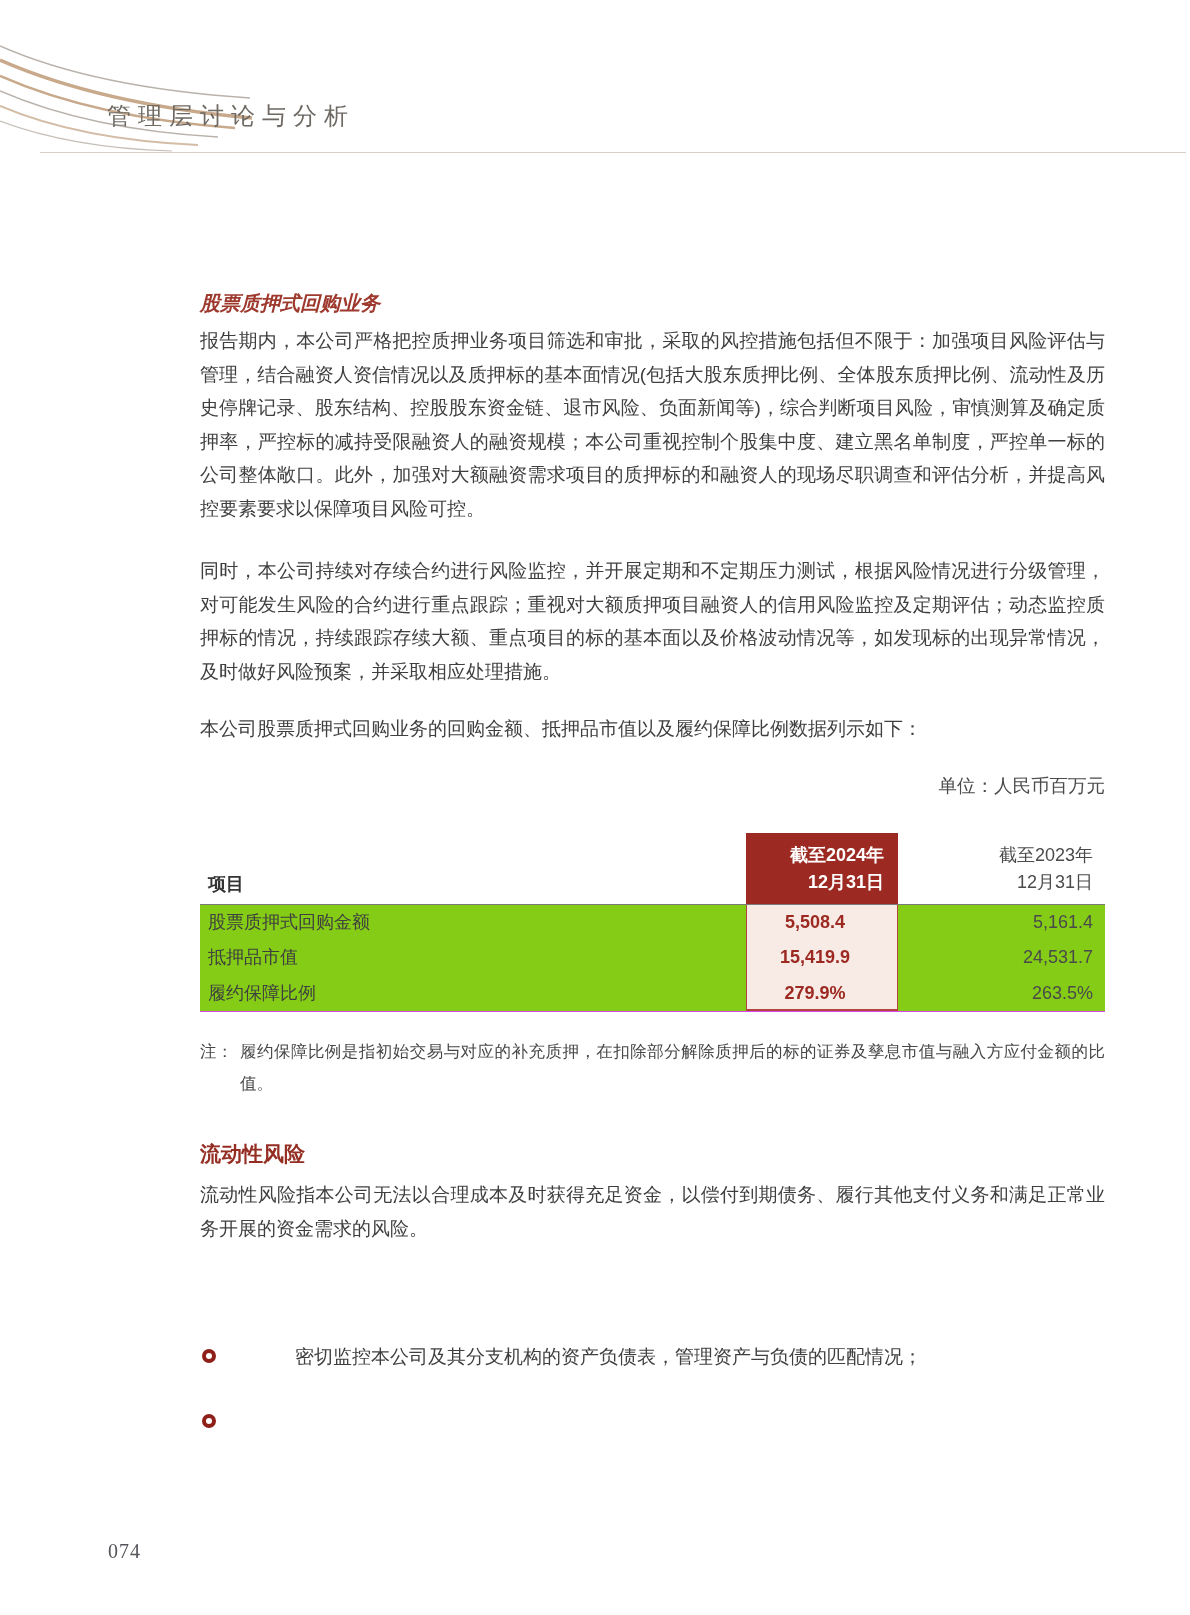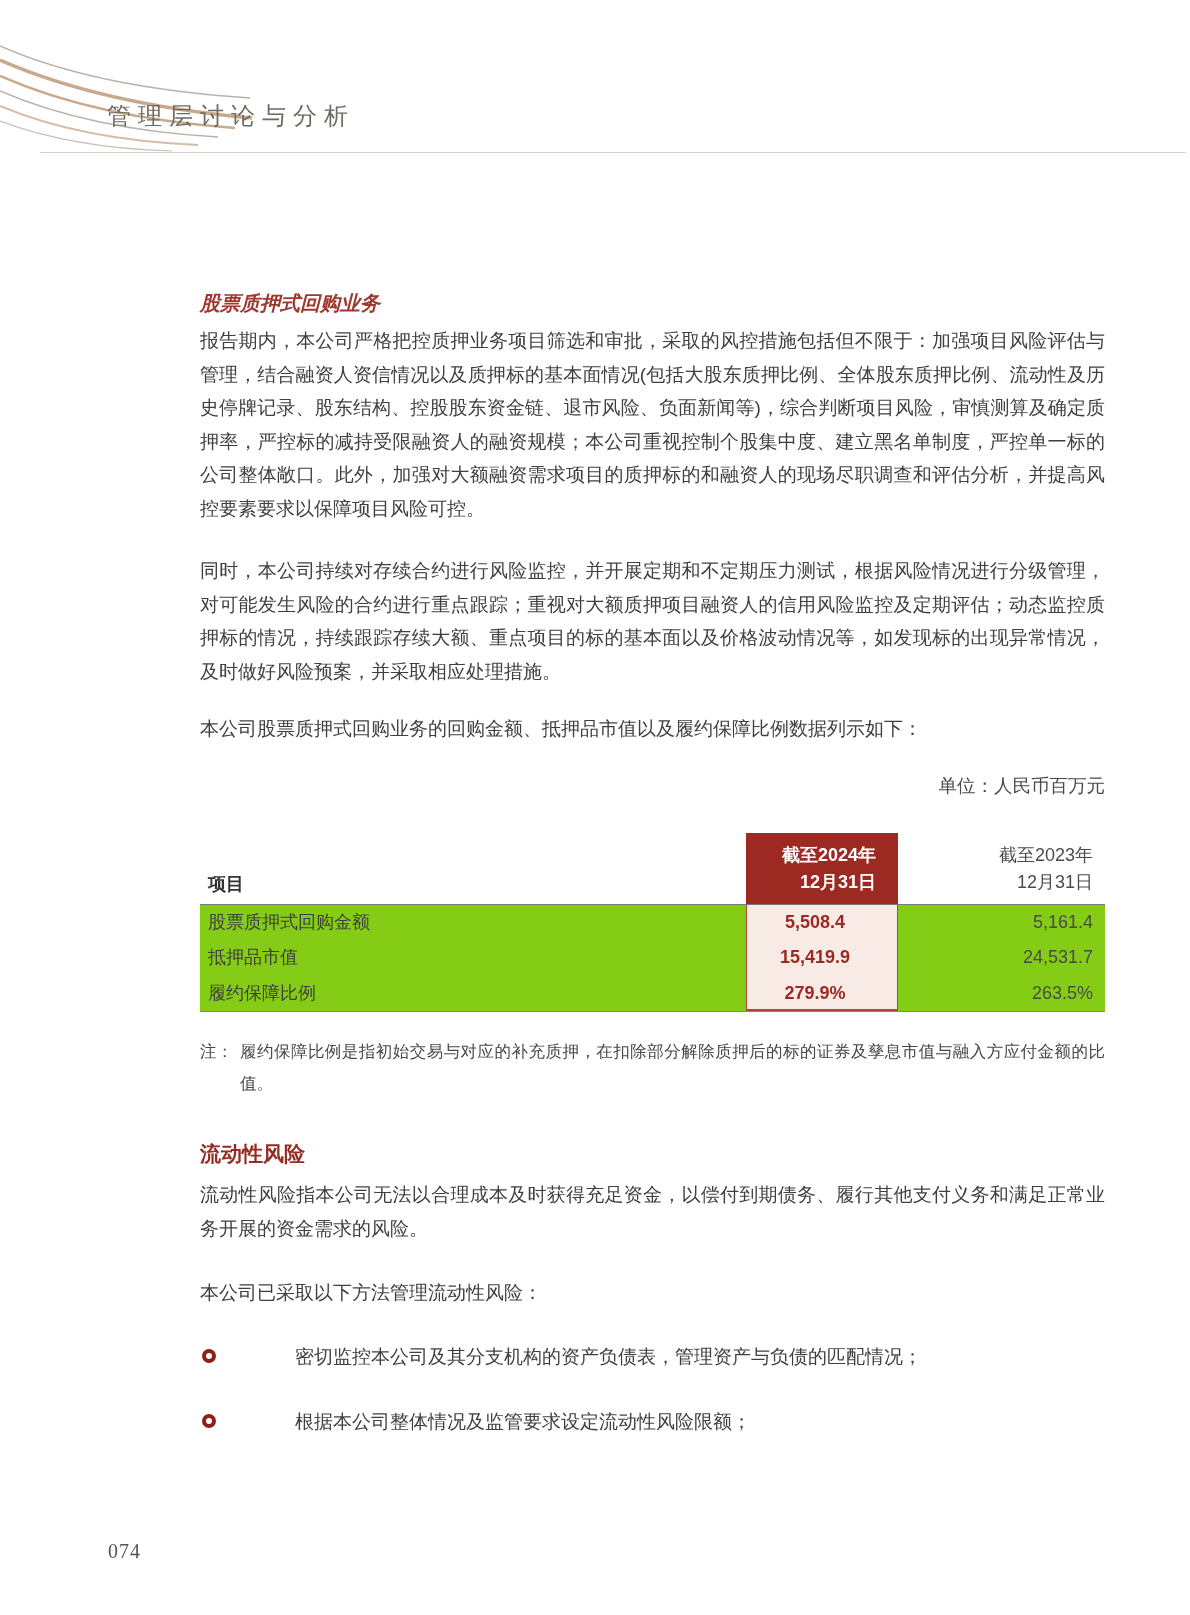--- a/index.html
+++ b/index.html
@@ -19,21 +19,21 @@
   .para1{top:314px;}
   .para2{top:544px;}
   .para3{top:702px;}
   .unit-line{top:763px;font-size:18.5px;color:#4a4a4a;text-align:right;}
 
   
   .table{position:absolute;left:200px;top:823px;width:905px;}
   .thead{position:relative;height:71px;border-bottom:1px solid #7a7a7a;box-sizing:content-box;}
   .th-item{position:absolute;left:8px;bottom:8px;font-size:18px;font-weight:bold;color:#333;}
   .th-2024{position:absolute;left:546px;top:0;width:152px;height:71px;background:#9c2a22;box-sizing:border-box;
-    padding:9px 22px 0 0;text-align:right;color:#ffffff;font-weight:bold;font-size:18px;line-height:27px;}
+    padding:9px 14px 0 0;text-align:right;color:#ffffff;font-weight:bold;font-size:18px;line-height:27px;}
   .th-2023{position:absolute;right:0;top:0;width:210px;height:71px;box-sizing:border-box;
     padding:9px 12px 0 0;text-align:right;color:#4b4b4b;font-size:18px;line-height:27px;}
   .tbody{position:relative;height:106px;background:#84cc16;border-bottom:1px solid #d946ef;}
   .col-2024-bg{position:absolute;left:546px;top:0;width:152px;height:106px;background:#f8eae4;
     box-sizing:border-box;border-left:1px solid #b2463c;border-right:1px solid #b2463c;border-bottom:2px solid #b2463c;}
   .trow{position:relative;height:35.33px;}
   .t-item{position:absolute;left:8px;top:0;line-height:35.33px;font-size:18px;color:#3f3f3f;}
   .t-2024{position:absolute;left:546px;top:0;width:138px;line-height:35.33px;text-align:center;
     font-size:18px;font-weight:bold;color:#9c2a22;}
   .t-2023{position:absolute;right:12px;top:0;line-height:35.33px;font-size:18px;color:#4a4a4a;}
@@ -119,27 +119,25 @@
 
   <div class="content note" style="position:absolute;">
     <span class="note-label">注：</span>
     <span class="note-text">履约保障比例是指初始交易与对应的补充质押，在扣除部分解除质押后的标的证券及孳息市值与融入方应付金额的比值。</span>
   </div>
 
   <div class="content sec2-title" style="position:absolute;">流动性风险</div>
 
   <div class="content para sec2-para" style="position:absolute;">流动性风险指本公司无法以合理成本及时获得充足资金，以偿付到期债务、履行其他支付义务和满足正常业务开展的资金需求的风险。</div>
 
-  <div class="content methods-intro" style="position:absolute;">本公司已采取以下方法管理流动性风险：</div>
 
   <div class="content bullet-row bullet1" style="position:absolute;">
     <span class="bullet-marker"></span>
     <span class="bullet-text">密切监控本公司及其分支机构的资产负债表，管理资产与负债的匹配情况；</span>
   </div>
 
   <div class="content bullet-row bullet2" style="position:absolute;">
     <span class="bullet-marker"></span>
-    <span class="bullet-text">根据本公司整体情况及监管要求设定流动性风险限额；</span>
   </div>
 
   <div class="page-number">074</div>
 
 </div>
 
 </body></html>

